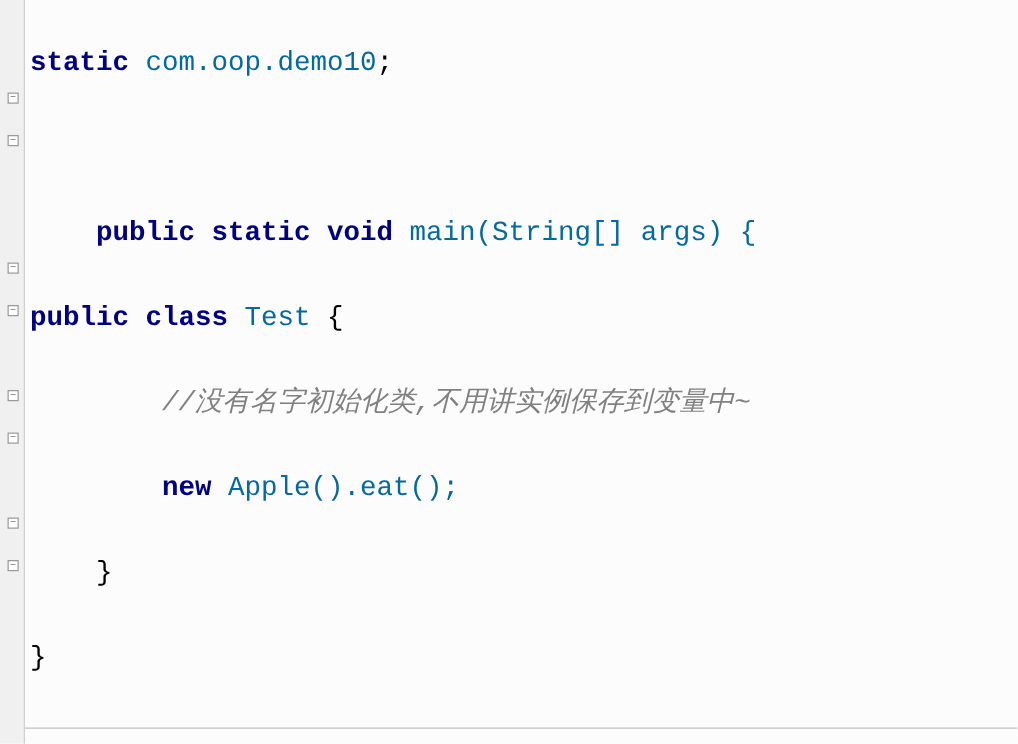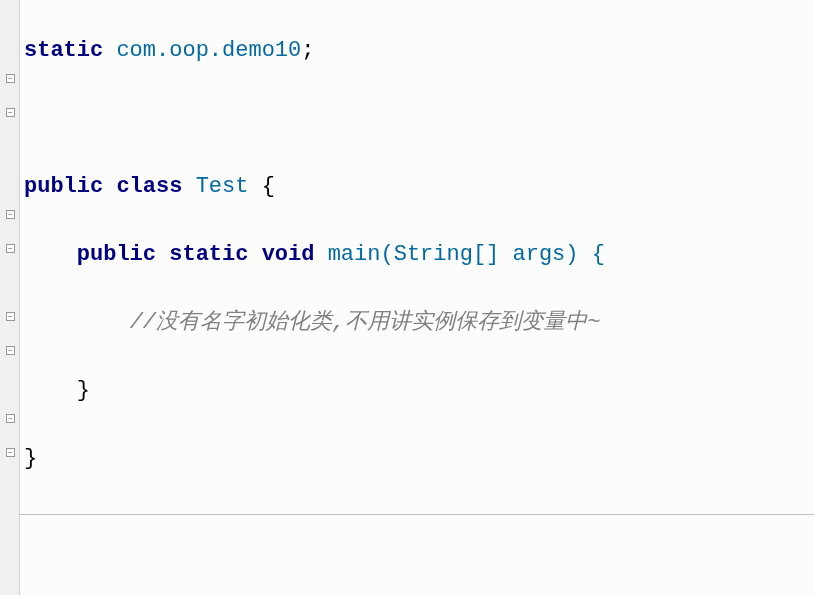--- a/index.html
+++ b/index.html
@@ -79,23 +79,24 @@
   <div class="fold-marker" style="top:244px;">−</div>
   <div class="fold-marker" style="top:312px;">−</div>
   <div class="fold-marker" style="top:346px;">−</div>
   <div class="fold-marker" style="top:414px;">−</div>
   <div class="fold-marker" style="top:448px;">−</div>
 </div>
 
 <div class="code-area">
 <div class="code-line"><span class="kw">static</span> <span class="identifier">com.oop.demo10</span><span class="punct">;</span></div>
 <div class="code-line"></div>
+<div class="code-line">    <span class="kw">public</span> <span class="kw">static</span> <span class="kw">void</span> <span class="identifier">main(String[] args) {</span></div>
 <div class="code-line"><span class="kw">public</span> <span class="kw">class</span> <span class="identifier">Test</span> <span class="punct">{</span></div>
-<div class="code-line">    <span class="kw">public</span> <span class="kw">static</span> <span class="kw">void</span> <span class="identifier">main(String[] args) {</span></div>
 <div class="code-line">        <span class="comment">//没有名字初始化类,不用讲实例保存到变量中~</span></div>
+<div class="code-line">        <span class="kw">new</span> <span class="identifier">Apple().eat();</span></div>
 <div class="code-line">    <span class="punct">}</span></div>
 <div class="code-line"><span class="punct">}</span></div>
 <div class="separator-line"></div>
 
 
 
 
 
 
 

